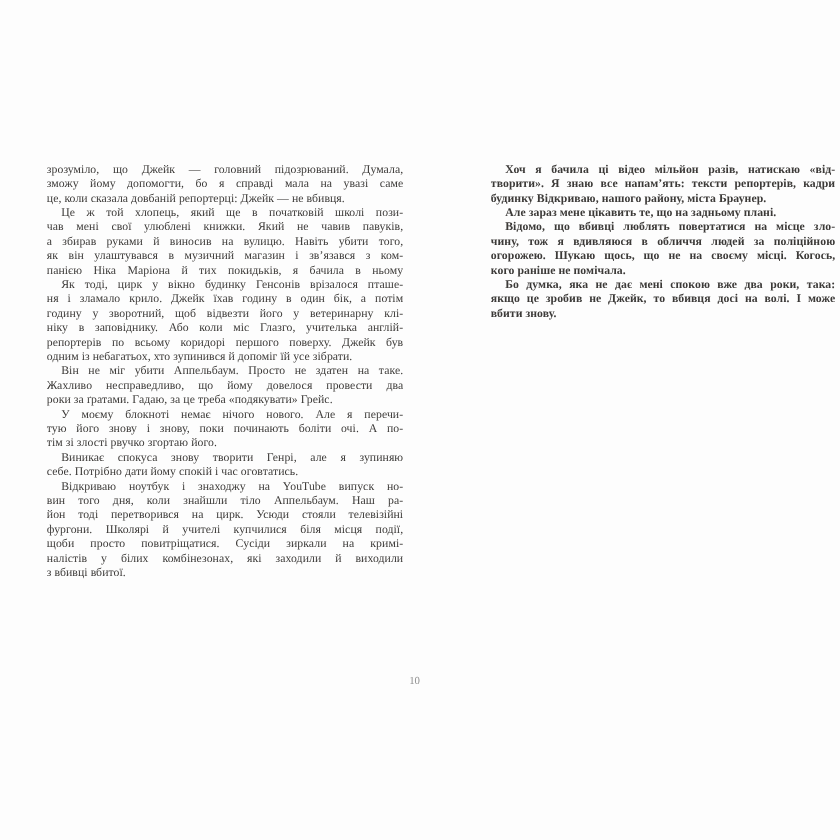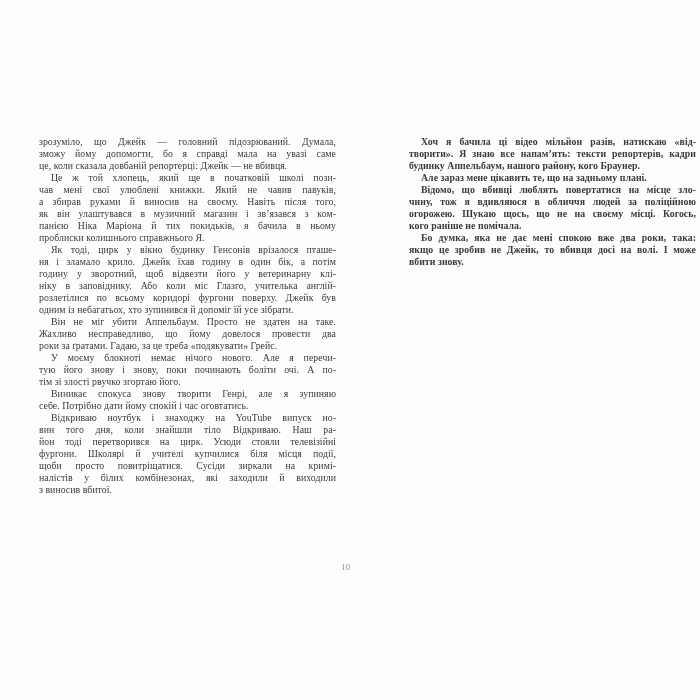--- a/index.html
+++ b/index.html
@@ -70,66 +70,65 @@
   <div class="page page-left">
     <div class="text-block">
         <div class="para">
           <div class="line">зрозуміло, що Джейк — головний підозрюваний. Думала,</div>
           <div class="line">зможу йому допомогти, бо я справді мала на увазі саме</div>
           <div class="line last">це, коли сказала довбаній репортерці: Джейк — не вбивця.</div>
         </div>
         <div class="para">
           <div class="line indent">Це ж той хлопець, який ще в початковій школі пози-</div>
           <div class="line">чав мені свої улюблені книжки. Який не чавив павуків,</div>
-          <div class="line">а збирав руками й виносив на своєму. Навіть після того,</div>
+          <div class="line">а збирав руками й виносив на вулицю. Навіть убити того,</div>
           <div class="line">як він улаштувався в музичний магазин і зв’язався з ком-</div>
           <div class="line">панією Ніка Маріона й тих покидьків, я бачила в ньому</div>
-          <div class="line last">проблиски колишнього справжнього Я.</div>
         </div>
         <div class="para">
           <div class="line indent">Як тоді, цирк у вікно будинку Генсонів врізалося пташе-</div>
           <div class="line">ня і зламало крило. Джейк їхав годину в один бік, а потім</div>
           <div class="line">годину у зворотний, щоб відвезти його у ветеринарну клі-</div>
           <div class="line">ніку в заповіднику. Або коли міс Глазго, учителька англій-</div>
-          <div class="line">розлетілися по всьому коридорі фургони поверху. Джейк був</div>
+          <div class="line">репортерів по всьому коридорі першого поверху. Джейк був</div>
           <div class="line last">одним із небагатьох, хто зупинився й допоміг їй усе зібрати.</div>
         </div>
         <div class="para">
           <div class="line indent">Він не міг убити Аппельбаум. Просто не здатен на таке.</div>
           <div class="line">Жахливо несправедливо, що йому довелося провести два</div>
           <div class="line last">роки за ґратами. Гадаю, за це треба «подякувати» Грейс.</div>
         </div>
         <div class="para">
           <div class="line indent">У моєму блокноті немає нічого нового. Але я перечи-</div>
           <div class="line">тую його знову і знову, поки починають боліти очі. А по-</div>
           <div class="line last">тім зі злості рвучко згортаю його.</div>
         </div>
         <div class="para">
           <div class="line indent">Виникає спокуса знову творити Генрі, але я зупиняю</div>
           <div class="line last">себе. Потрібно дати йому спокій і час оговтатись.</div>
         </div>
         <div class="para">
           <div class="line indent">Відкриваю ноутбук і знаходжу на YouTube випуск но-</div>
-          <div class="line">вин того дня, коли знайшли тіло Відкриваю. Наш ра-</div>
+          <div class="line">вин того дня, коли знайшли тіло Аппельбаум. Наш ра-</div>
           <div class="line">йон тоді перетворився на цирк. Усюди стояли телевізійні</div>
           <div class="line">фургони. Школярі й учителі купчилися біля місця події,</div>
           <div class="line">щоби просто повитріщатися. Сусіди зиркали на кримі-</div>
           <div class="line">налістів у білих комбінезонах, які заходили й виходили</div>
-          <div class="line last">з виносив вбитої.</div>
+          <div class="line last">з вбивці вбитої.</div>
         </div>
       </div>
     <div class="page-number">10</div>
   </div>
 
   <div class="page page-right">
     <div class="text-block">
         <div class="para">
           <div class="line indent">Хоч я бачила ці відео мільйон разів, натискаю «від-</div>
           <div class="line">творити». Я знаю все напам’ять: тексти репортерів, кадри</div>
-          <div class="line last">будинку Аппельбаум, нашого району, кого Браунер.</div>
+          <div class="line last">будинку Відкриваю, нашого району, міста Браунер.</div>
         </div>
         <div class="para">
           <div class="line last indent">Але зараз мене цікавить те, що на задньому плані.</div>
         </div>
         <div class="para">
           <div class="line indent">Відомо, що вбивці люблять повертатися на місце зло-</div>
           <div class="line">чину, тож я вдивляюся в обличчя людей за поліційною</div>
           <div class="line">огорожею. Шукаю щось, що не на своєму місці. Когось,</div>
           <div class="line last">кого раніше не помічала.</div>
         </div>

